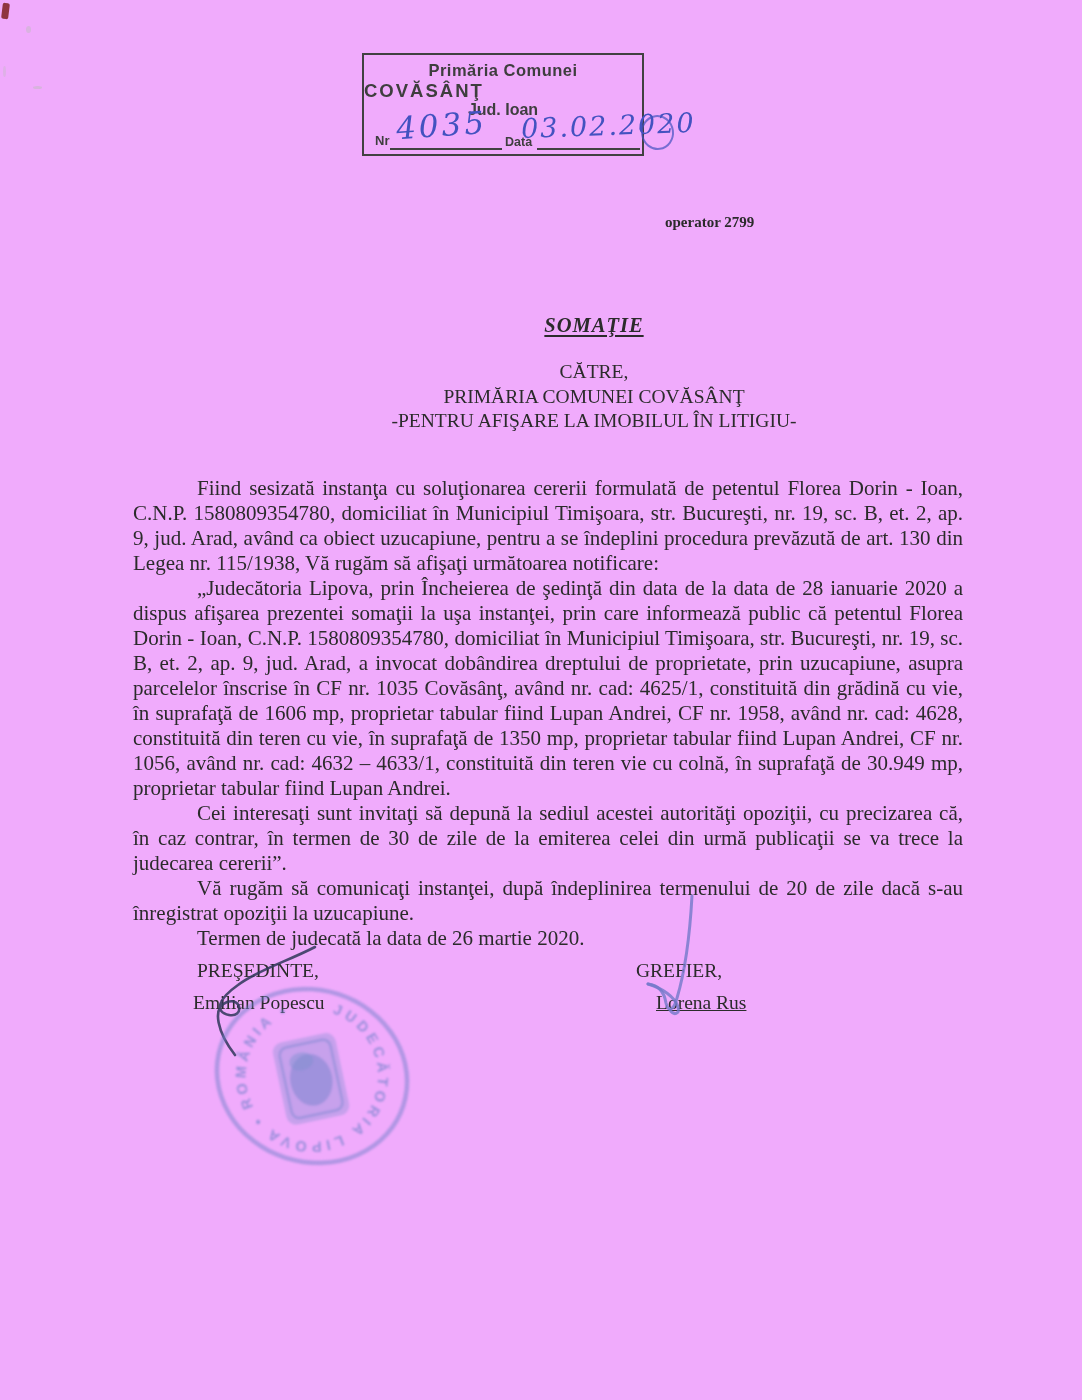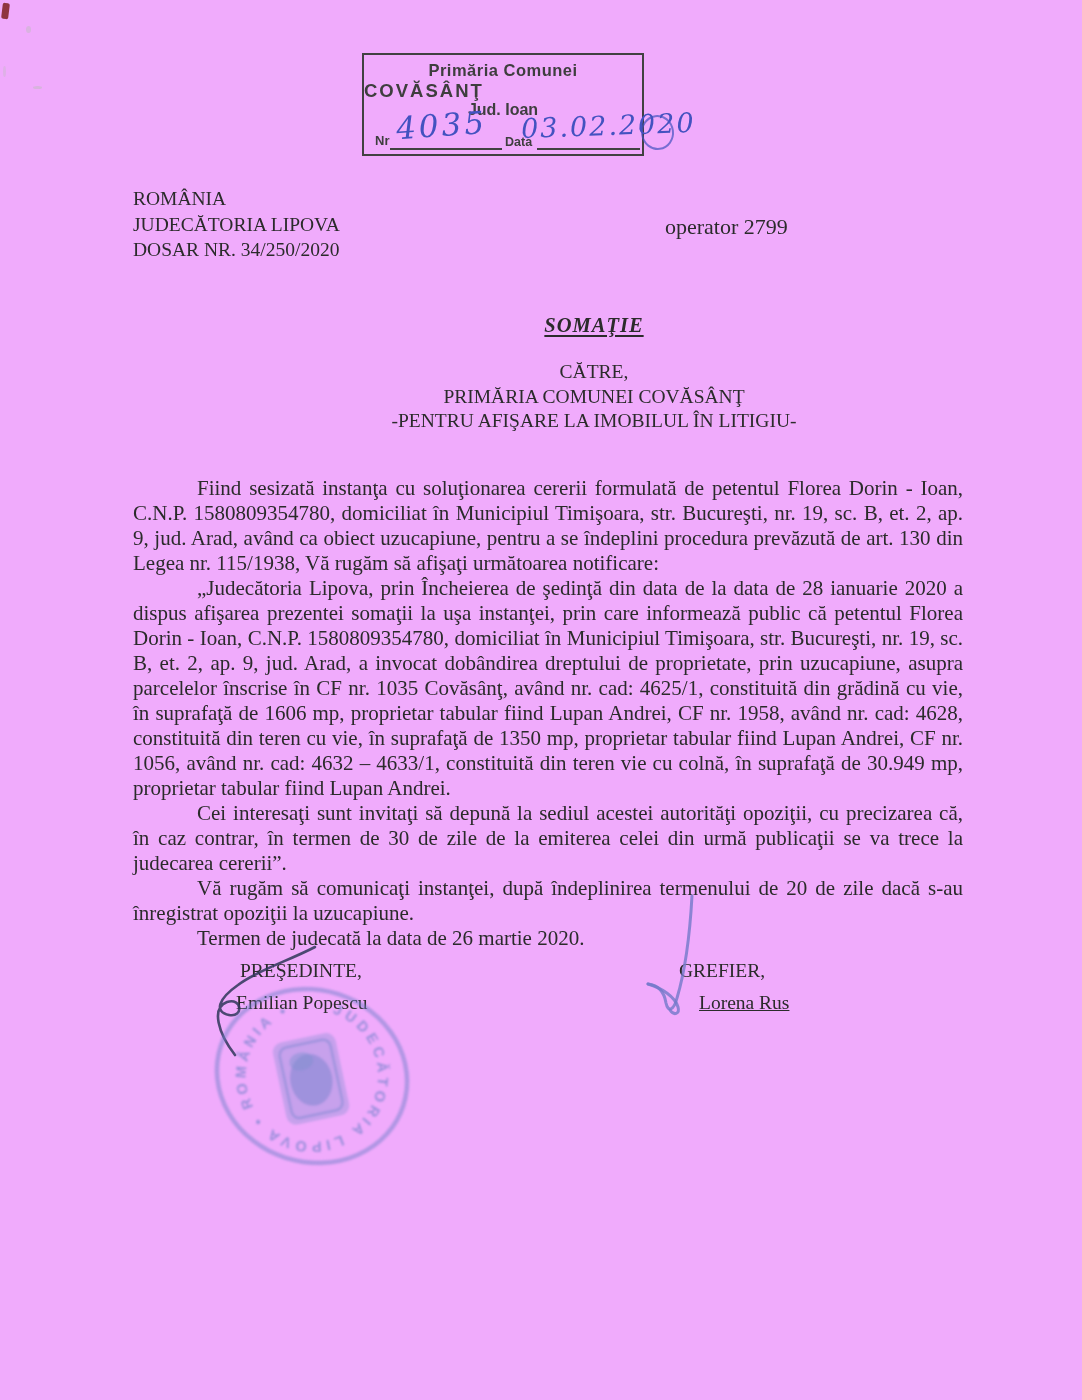--- a/index.html
+++ b/index.html
@@ -37,34 +37,34 @@
     font-family:"DejaVu Serif", serif;
     font-style:italic;
     color:#4352c0;
   }
   .hw-nr{position:absolute;left:32px;top:52px;font-size:31px;letter-spacing:3px;transform:rotate(-4deg);}
   .hw-date{position:absolute;left:521px;top:110px;font-size:27px;letter-spacing:2px;transform:rotate(-2deg);}
   .date-flourish{position:absolute;left:641px;top:115px;width:29px;height:31px;border:2px solid #4352c0;border-radius:50%;opacity:.7;transform:rotate(-8deg);}
 
   
   .header-block{position:absolute;left:133px;top:186px;font-size:19.5px;line-height:25.5px;}
-  .operator{position:absolute;left:665px;top:214px;font-size:22px;}
+  .operator{position:absolute;left:665px;top:214px;font-size:15px;font-weight:bold;}
 
   
   .title-wrap{position:absolute;left:180px;top:314px;width:828px;text-align:center;}
   .title-wrap .title{font-weight:bold;font-style:italic;font-size:20.5px;letter-spacing:1px;text-decoration:underline;text-decoration-thickness:2px;text-underline-offset:3px;}
   .addressee{position:absolute;left:180px;top:360px;width:828px;text-align:center;font-size:19.5px;line-height:24.5px;}
 
   
   .body-text{position:absolute;left:133px;top:476px;width:830px;font-size:21px;line-height:25px;text-align:justify;}
   .body-text p{margin:0;text-indent:64px;}
   .body-text p.noj{text-align:left;}
 
   
-  .sig-role,.sig-name{position:absolute;font-size:19.5px;margin-left:43px;}
+  .sig-role,.sig-name{position:absolute;font-size:19.5px;}
   .sig-left-role{left:197px;top:960px;}
   .sig-left-name{left:193px;top:992px;}
   .sig-right-role{left:636px;top:960px;}
   .sig-right-name{left:656px;top:992px;text-decoration:underline;}
 
   .sig-svg{position:absolute;pointer-events:none;}
   .seal-svg{position:absolute;left:208px;top:985px;pointer-events:none;}
 </style>
 </head>
 <body>
@@ -82,25 +82,20 @@
     <div class="org3">Jud. Ioan</div>
     <div class="nr-label">Nr</div>
     <div class="nr-line"></div>
     <div class="hw hw-nr">4035</div>
     <div class="date-label">Data</div>
     <div class="date-line"></div>
   </div>
   <div class="hw hw-date">03.02.2020</div>
   <div class="date-flourish"></div>
 
-  <div class="header-block">
-    <div>ROMÂNIA</div>
-    <div>JUDECĂTORIA LIPOVA</div>
-    <div>DOSAR NR. 34/250/2020</div>
-  </div>
   <div class="operator">operator 2799</div>
 
   <div class="title-wrap">
     <span class="title">SOMAŢIE</span>
   </div>
 
   <div class="addressee">
     <div>CĂTRE,</div>
     <div>PRIMĂRIA COMUNEI COVĂSÂNŢ</div>
     <div>-PENTRU AFIŞARE LA IMOBILUL ÎN LITIGIU-</div>

